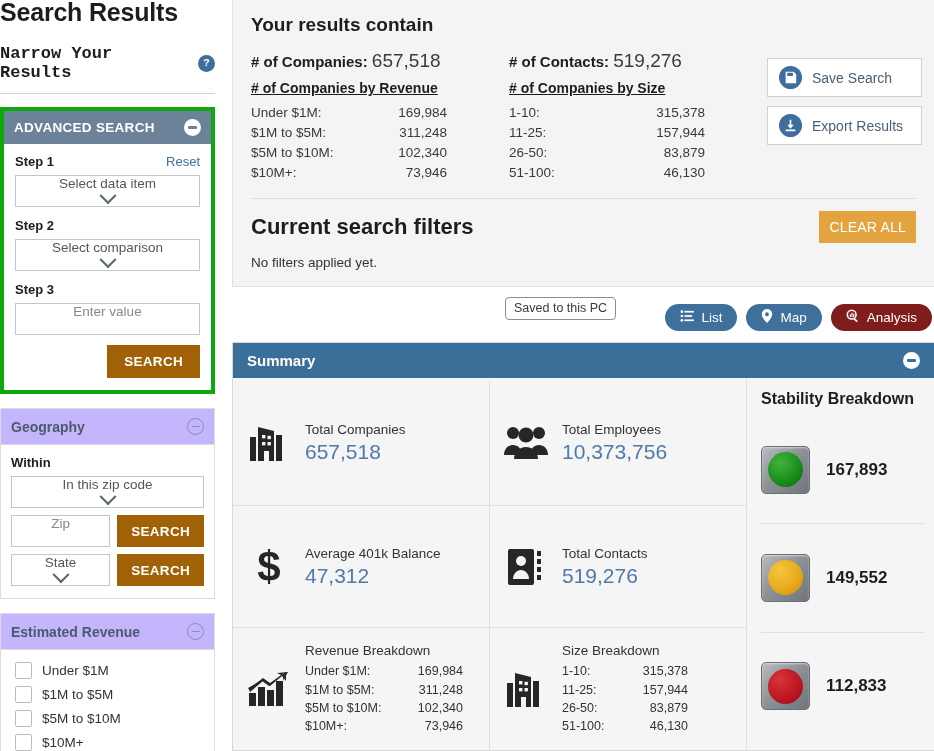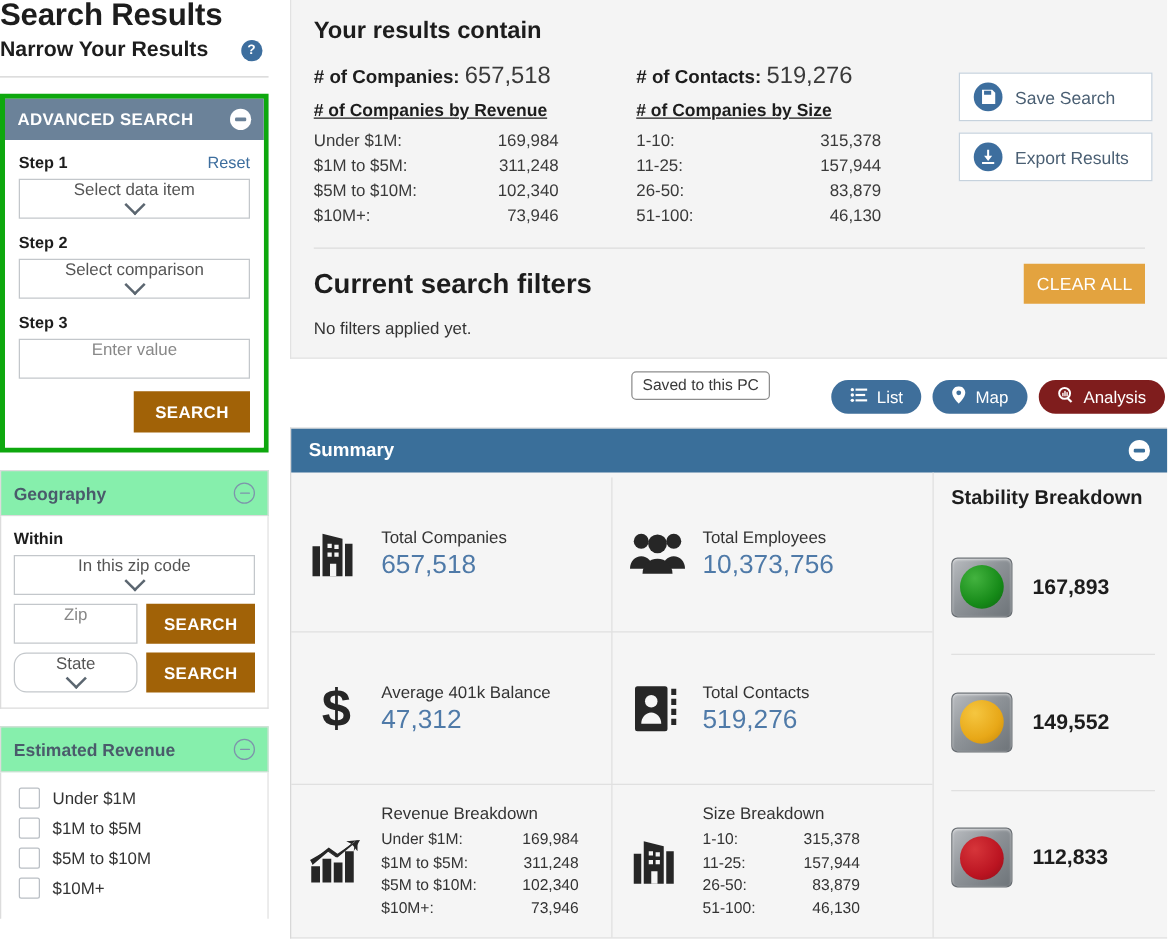--- a/index.html
+++ b/index.html
@@ -14,21 +14,21 @@
   }
 
   
   #app { display:flex; width:934px; height:751px; }
   #sidebar { width: 215px; flex:0 0 215px; background:#fff; position:relative; overflow:hidden; }
   #gap { width: 17px; flex:0 0 17px; background:#fff; }
   #main { flex:1; display:flex; flex-direction:column; overflow:hidden; background:#fff; }
 
   
   .page-title { font-size: 25px; font-weight: bold; color:#1d1d1d; margin:-2px 0 0 0; letter-spacing:-.2px; }
-  .narrow-row { display:flex; align-items:center; gap:26px; margin-top:3px; }
+  .narrow-row { display:flex; align-items:center; gap:26px; margin-top:17px;font-family:Liberation Mono, monospace; }
   .narrow-title { font-size:17px; font-weight:bold; color:#1d1d1d; }
   .help-icon {
     width:17px;height:17px;border-radius:50%;background:#3d6e9e;
     color:#fff;font-size:11px;font-weight:bold;display:flex;align-items:center;justify-content:center;
     flex:0 0 17px; line-height:1;
   }
   .hrule { border-bottom:1px solid #d2d2d2; margin-top:11px; }
 
   
   .adv-wrap { border:4px solid #0ea80e; margin-top:13px; background:#fff; }
@@ -54,33 +54,33 @@
   .step-gap { margin-top:11px; }
   .btn-orange {
     background:#a16207; color:#fff; border:none; font-size:13.5px; font-weight:bold; letter-spacing:.3px;
     padding:9px 17px; cursor:pointer; font-family:inherit;
   }
   .adv-search-row { display:flex; justify-content:flex-end; margin-top:10px; }
 
   
   .panel-light { border:1px solid #dcdcdc; border-top:none; background:#fff; margin-top:14px; }
   .panel-head-light {
-    background:#86efac; border:1px solid #dcdcdc; border-bottom:1px solid #dcdcdc;
+    background:#c4b5fd; border:1px solid #dcdcdc; border-bottom:1px solid #dcdcdc;
     color:#4a5b6b; font-size:14px; font-weight:bold;
     padding:9px 10px; display:flex; align-items:center; justify-content:space-between;gap:13px;
   }
   .minus-circle-o { width:17px;height:17px;border-radius:50%;border:1.5px solid #7d94ab;display:flex;align-items:center;justify-content:center;flex:0 0 17px;}
   .minus-circle-o i { display:block;width:8px;height:1.8px;background:#7d94ab;border-radius:1px;}
   .panel-body { padding:10px 10px 12px 10px; }
   .within-lbl { font-size:13px;font-weight:bold;color:#1d1d1d;margin-bottom:2px; }
   .geo-row { display:flex; gap:7px; margin-top:7px; }
   .geo-row .txt-box, .geo-row .sel-box { margin-top:0; }
   .geo-row .btn-orange { padding:0 14px; height:32px; display:flex;align-items:center; }
   .zip-in { flex:1; }
-  .state-sel { width:103px;border-radius:10px; }
+  .state-sel { width:103px; }
   .chk-row { display:flex; align-items:center; gap:10px; padding:3px 0 4px 4px; }
   .chk { width:17px;height:17px;border:1px solid #b9bec4;background:#fff;flex:0 0 17px;border-radius:2px; }
   .chk-lbl { font-size:13.5px;color:#333; }
 
   
   .results-card { background:#f4f4f4; border:1px solid #e2e2e2; border-top:none; border-right:none; padding:14px 18px 16px 18px; }
   .results-top { display:flex; }
   .res-cols { flex:1; display:flex; }
   .res-col { width:258px; }
   .res-headline { font-size:19px; font-weight:bold; color:#1d1d1d; margin:0 0 14px 0; }

